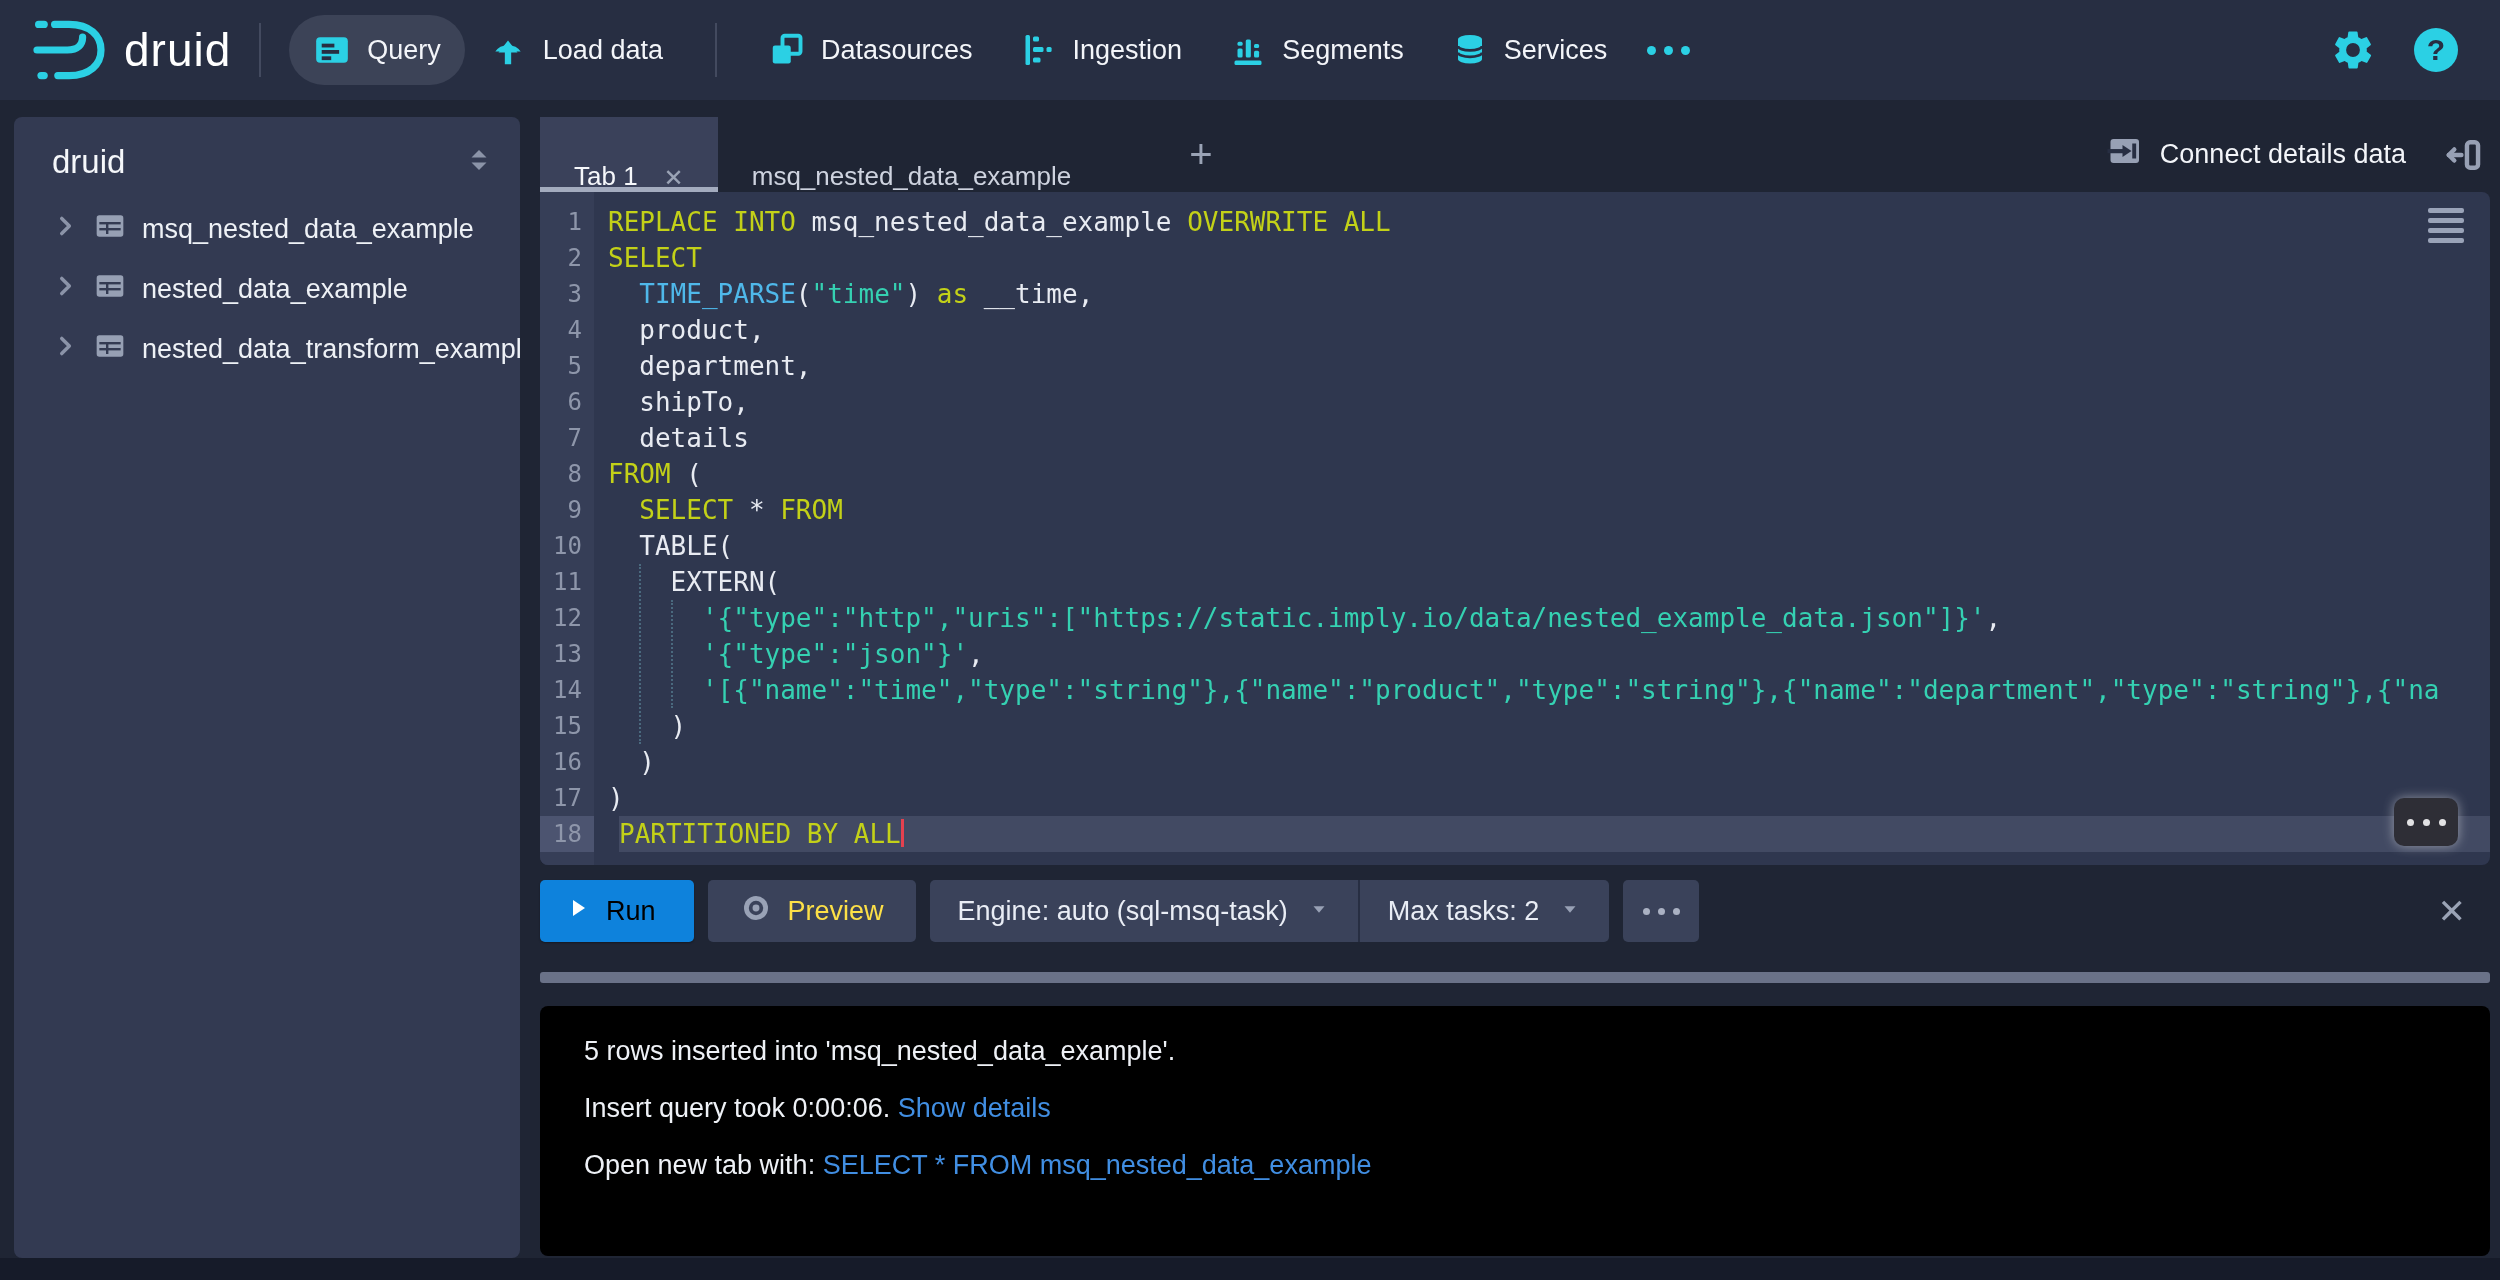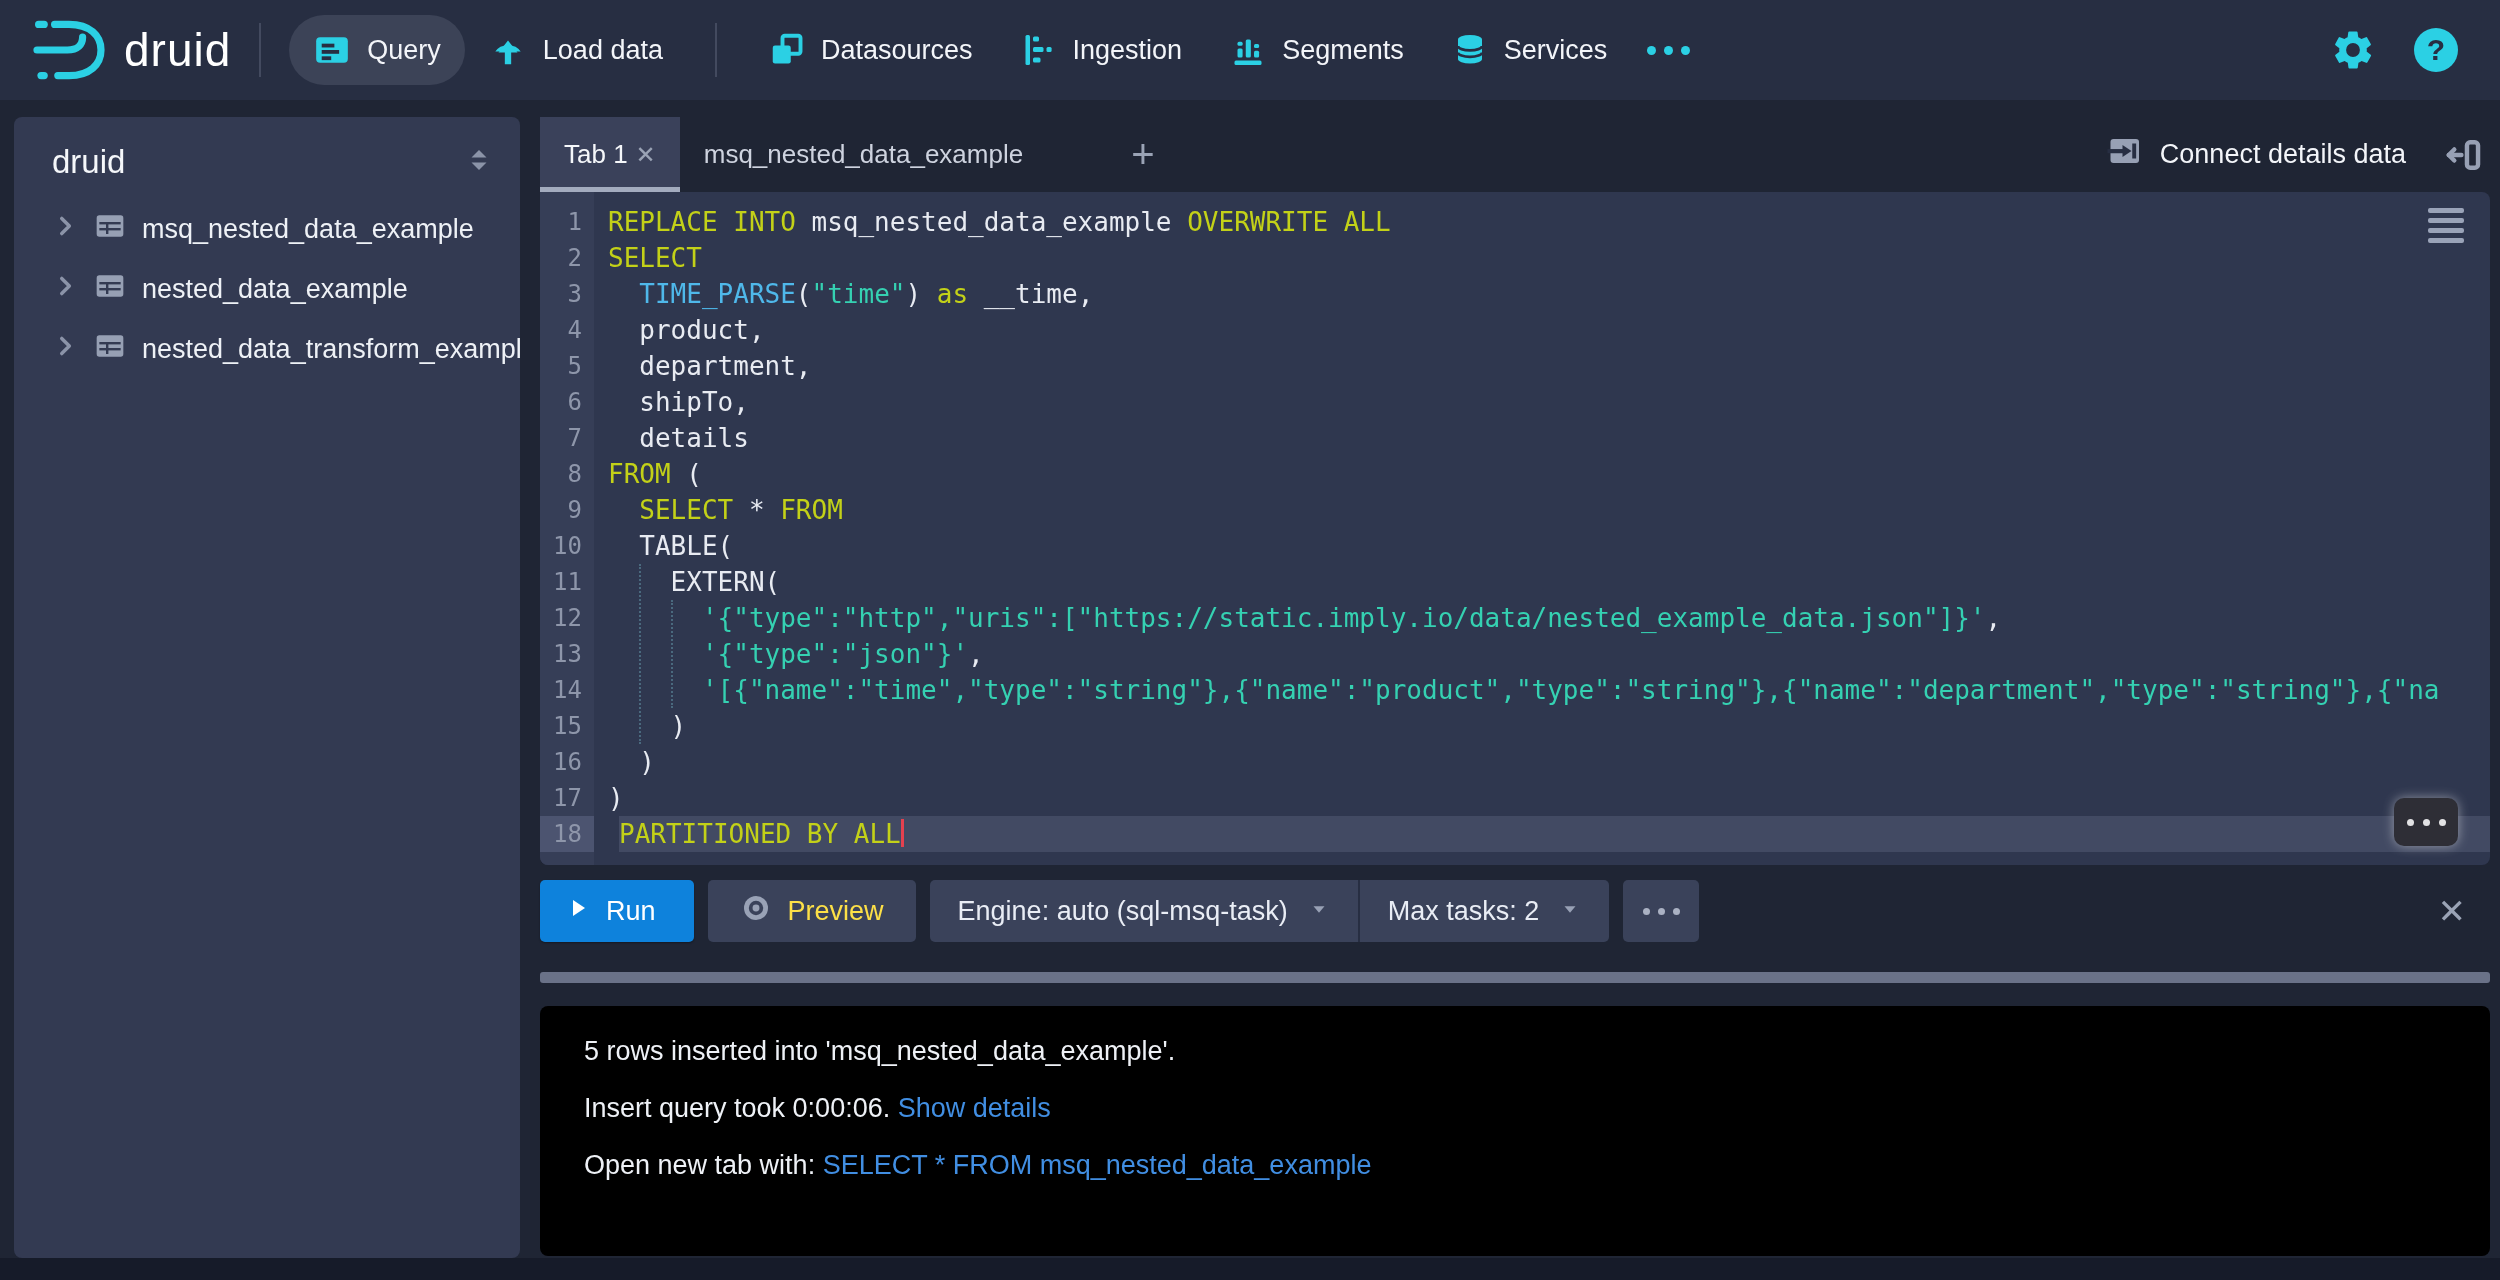--- a/index.html
+++ b/index.html
@@ -32,21 +32,21 @@
   .tree-item { display:flex; align-items:center; gap:16px; height:60px; padding-left:38px;
                color:#eef1f6; font-size:27px; white-space:nowrap; cursor:pointer; }
   .tree-item .caret { flex:0 0 auto; }
   .tree-item .name { overflow:hidden; }
 
   
   .main { position:absolute; left:540px; top:117px; width:1950px; height:1141px; }
 
   
   .tabbar { height:75px; display:flex; align-items:stretch; }
-  .tab { position:relative; display:flex; align-items:center; gap:8px; padding:0 24px;
+  .tab { position:relative; display:flex; align-items:flex-end; gap:26px; padding:0 34px;
          font-size:26px; color:#ced3df; cursor:pointer; }
   .tab.active { background:#3a415a; color:#f5f7fa; }
   .tab.active::after { content:""; position:absolute; left:0; right:0; bottom:0; height:5px; background:#a3abbe; }
   .tab .close { color:#9aa3b5; font-size:24px; }
   .tab-plus { display:flex; align-items:center; padding:0 26px; margin-left:58px;
               color:#9aa3b5; font-size:40px; font-weight:300; cursor:pointer; }
   .tab-right { margin-left:auto; display:flex; align-items:center; gap:24px; padding-right:8px; }
   .connect-btn { display:flex; align-items:center; gap:18px; color:#f3f5f9; font-size:27px; cursor:pointer; }
   .drawer-btn { margin-left:14px; cursor:pointer; display:flex; align-items:center; }
 
@@ -70,21 +70,21 @@
   .hamburger i { width:36px; height:5px; background:#9aa3b8; border-radius:2px; }
   .line-actions { position:absolute; right:32px; top:606px; width:64px; height:48px; background:#2e2e36;
                   border-radius:10px; display:flex; align-items:center; justify-content:center; gap:9px;
                   box-shadow:0 0 12px rgba(255,255,255,.45); cursor:pointer; }
   .line-actions i { width:7px; height:7px; border-radius:50%; background:#e2e2e4; }
 
   
   .runbar { display:flex; align-items:center; gap:14px; margin-top:15px; height:62px; }
   .btn { display:flex; align-items:center; height:62px; border-radius:5px; background:#3a425a;
          color:#fde047; font-size:27px; cursor:pointer; }
-  .btn-run { background:#0e82dc; color:#ffffff; padding:0 38px 0 26px; gap:16px; box-shadow:0 1px 2px rgba(0,0,0,.35); }
+  .btn-run { background:#0e82dc; color:#000000; padding:0 38px 0 26px; gap:16px; box-shadow:0 1px 2px rgba(0,0,0,.35); }
   .btn-preview { padding:0 32px; gap:16px; }
   .btn-group { display:flex; align-items:stretch; height:62px; background:#3a425a; border-radius:5px; }
   .btn-group .section { display:flex; align-items:center; gap:20px; padding:0 28px; font-size:27px; color:#e9edf5; cursor:pointer; }
   .btn-group .vsep { width:2px; background:#272e42; }
   .btn-more { width:76px; justify-content:center; gap:8px; }
   .btn-more i { width:7px; height:7px; border-radius:50%; background:#aab1c3; }
   .runbar-close { margin-left:auto; margin-right:24px; color:#9aa3b5; font-size:34px; cursor:pointer; }
 
   
   .splitter { margin-top:30px; height:11px; background:#6a7288; border-radius:3px; cursor:row-resize; }

